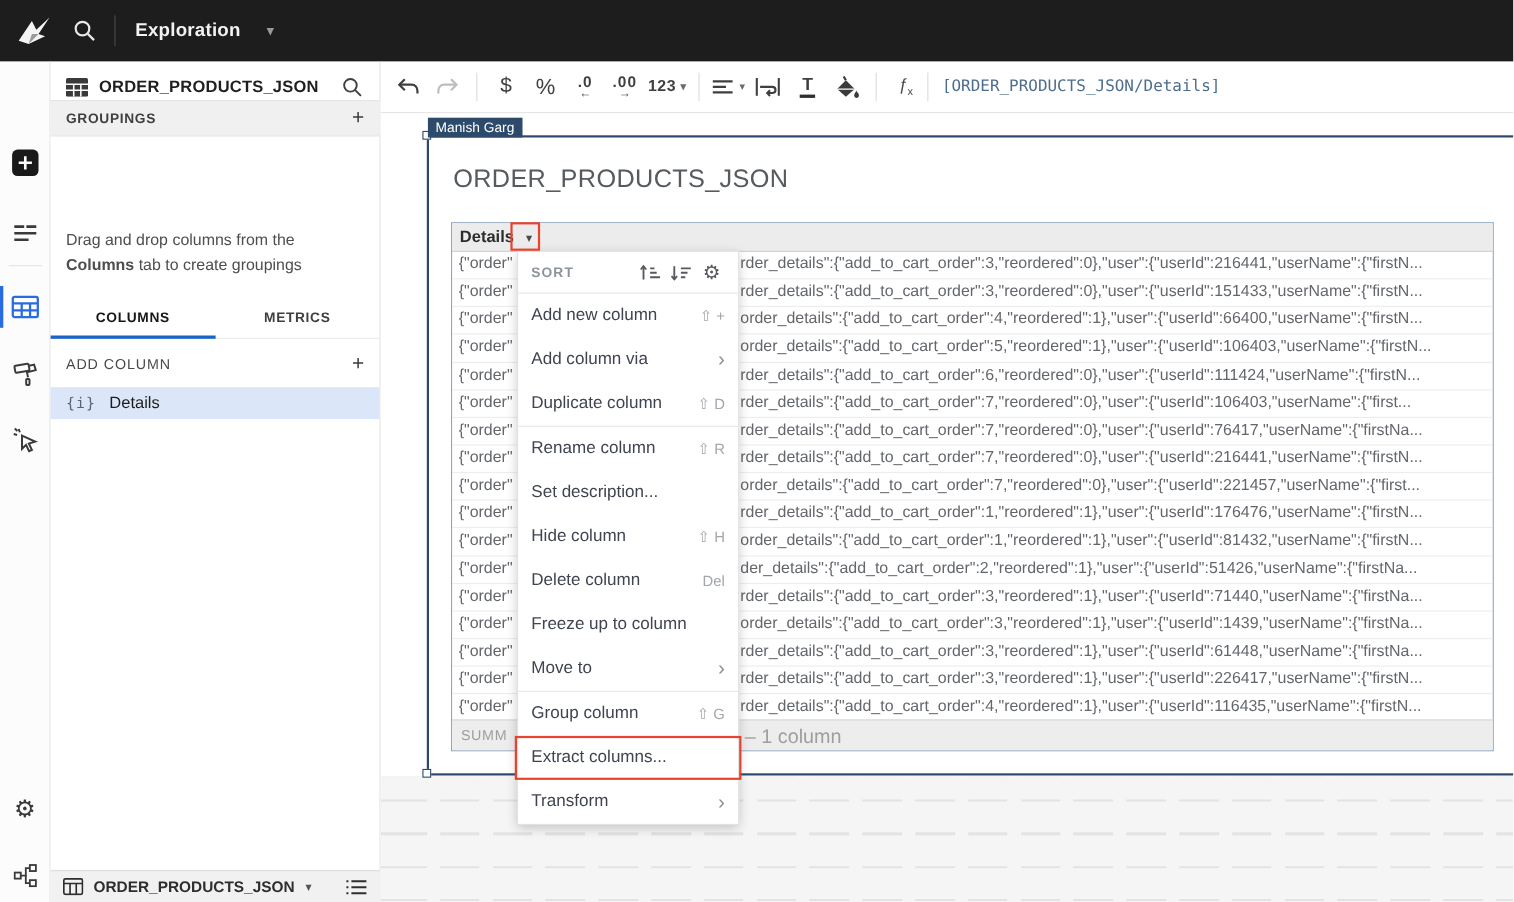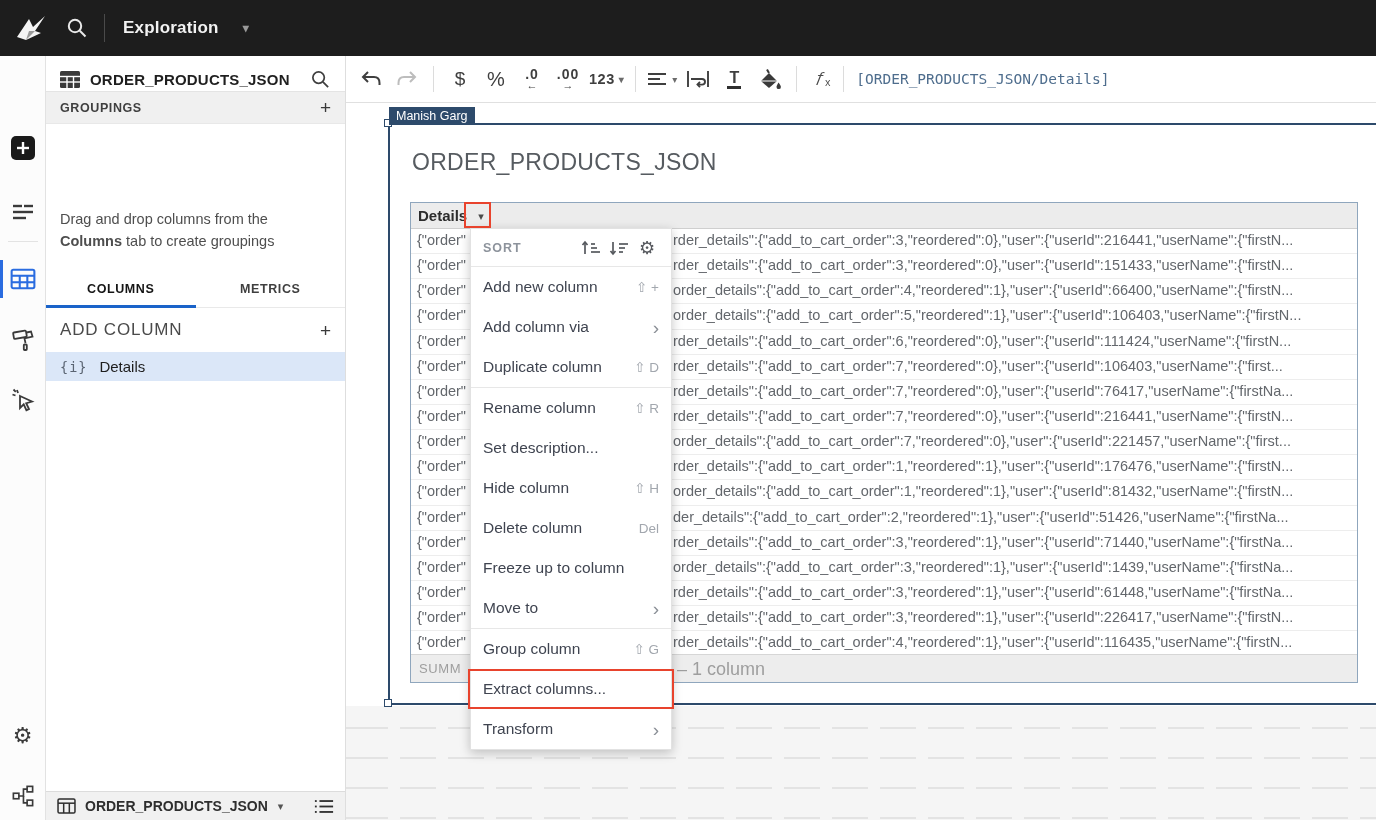--- a/index.html
+++ b/index.html
@@ -28,21 +28,21 @@
   .panel-header .ptitle { margin-left:10px; font-size:15px; font-weight:700; color:#1f1f1f; letter-spacing:.2px; flex:1; }
   .sectionbar { position:absolute; left:0; width:100%; height:33px; background:#f0f0f0; border-top:1px solid #e4e4e4; border-bottom:1px solid #e8e8e8; display:flex; align-items:center; padding:0 14px; }
   .sectionbar .slabel { font-size:12.5px; font-weight:700; color:#3f3f3f; letter-spacing:.6px; flex:1; }
   .plusbtn { font-size:19px; color:#3a3a3a; font-weight:400; cursor:pointer; line-height:1; }
   .hint { position:absolute; left:14px; top:152px; width:272px; font-size:14.5px; color:#4e4e4e; line-height:1.55; }
   .tabs { position:absolute; left:0; top:217px; width:100%; height:35px; display:flex; border-bottom:1px solid #e9e9e9; }
   .tab { width:150px; text-align:center; font-size:12.5px; font-weight:700; letter-spacing:.6px; color:#3f3f3f; padding-top:9px; cursor:pointer; position:relative; }
   .tab.active { color:#151515; }
   .tab.active::after { content:""; position:absolute; left:0; bottom:-1px; width:100%; height:3px; background:#1a63c9; }
   .addcol { position:absolute; left:0; top:258px; width:100%; height:32px; display:flex; align-items:center; padding:0 14px; }
-  .addcol .slabel { font-size:17px; color:#4a4a4a; letter-spacing:.8px; flex:1; }
+  .addcol .slabel { font-size:13px; color:#4a4a4a; letter-spacing:.8px; flex:1; }
   .colitem { position:absolute; left:0; top:296px; width:100%; height:29px; background:#dbe7f8; display:flex; align-items:center; padding:0 14px; cursor:pointer; }
   .colitem .braces { font-size:13.5px; color:#5a6472; font-family:"DejaVu Sans Mono", monospace; letter-spacing:1px; }
   .colitem .cname { margin-left:12px; font-size:15px; color:#1d1d1d; }
   .panel-footer { position:absolute; left:0; top:735px; width:100%; height:29px; background:#f1f1f1; border-top:1px solid #dcdcdc; display:flex; align-items:center; padding:0 11px; }
   .panel-footer .fname { margin-left:9px; font-size:14px; font-weight:600; color:#2e2e2e; }
   .panel-footer .caret { margin-left:10px; color:#555; font-size:11px; }
   .panel-footer .flist { margin-left:auto; cursor:pointer; display:flex; }
 
   
   .toolbar { left:346px; top:56px; width:1030px; height:47px; background:#fff; border-bottom:1px solid #e0e0e0; display:flex; align-items:center; }
@@ -50,21 +50,21 @@
   .tbtn.disabled { color:#bdbdbd; }
   .tdivider { width:1px; height:26px; background:#dcdcdc; margin:0 8px; }
   .sym-currency { font-size:19px; font-weight:400; }
   .sym-percent { font-size:20px; }
   .dec { display:flex; flex-direction:column; align-items:center; line-height:1; }
   .dec .num { font-size:14px; font-weight:700; letter-spacing:1px; }
   .dec .arr { font-size:11px; margin-top:-1px; }
   .numfmt { font-size:14.5px; font-weight:600; letter-spacing:.5px; display:flex; align-items:center; gap:4px; }
   .caret-sm { font-size:10px; color:#6b6b6b; }
   .ticon-T { font-size:16px; font-weight:700; border-bottom:3px solid #2f2f2f; line-height:1.1; padding:0 2px; }
-  .fx { font-size:15px; font-style:italic; font-family:Liberation Mono, monospace; color:#4a4a4a; }
+  .fx { font-size:15px; font-style:italic; font-family:Liberation Sans, sans-serif; color:#4a4a4a; }
   .fx sub { font-size:10px; font-style:normal; }
   .formula { margin-left:10px; font-family:"DejaVu Sans Mono", monospace; font-size:14.5px; color:#4e6d8d; white-space:nowrap; }
 
   
   .canvas { left:346px; top:103px; width:1030px; height:717px; background:#fff; overflow:hidden; }
   .dashgrid { position:absolute; left:0; top:603px; width:1030px; height:114px;
     background-color:#f5f5f5;
     background-image:
       repeating-linear-gradient(180deg, #f5f5f5 0 21px, rgba(0,0,0,0) 21px 23px, #f5f5f5 23px 30px),
       repeating-linear-gradient(90deg, #e3e3e3 0 36px, #f5f5f5 36px 48px);

